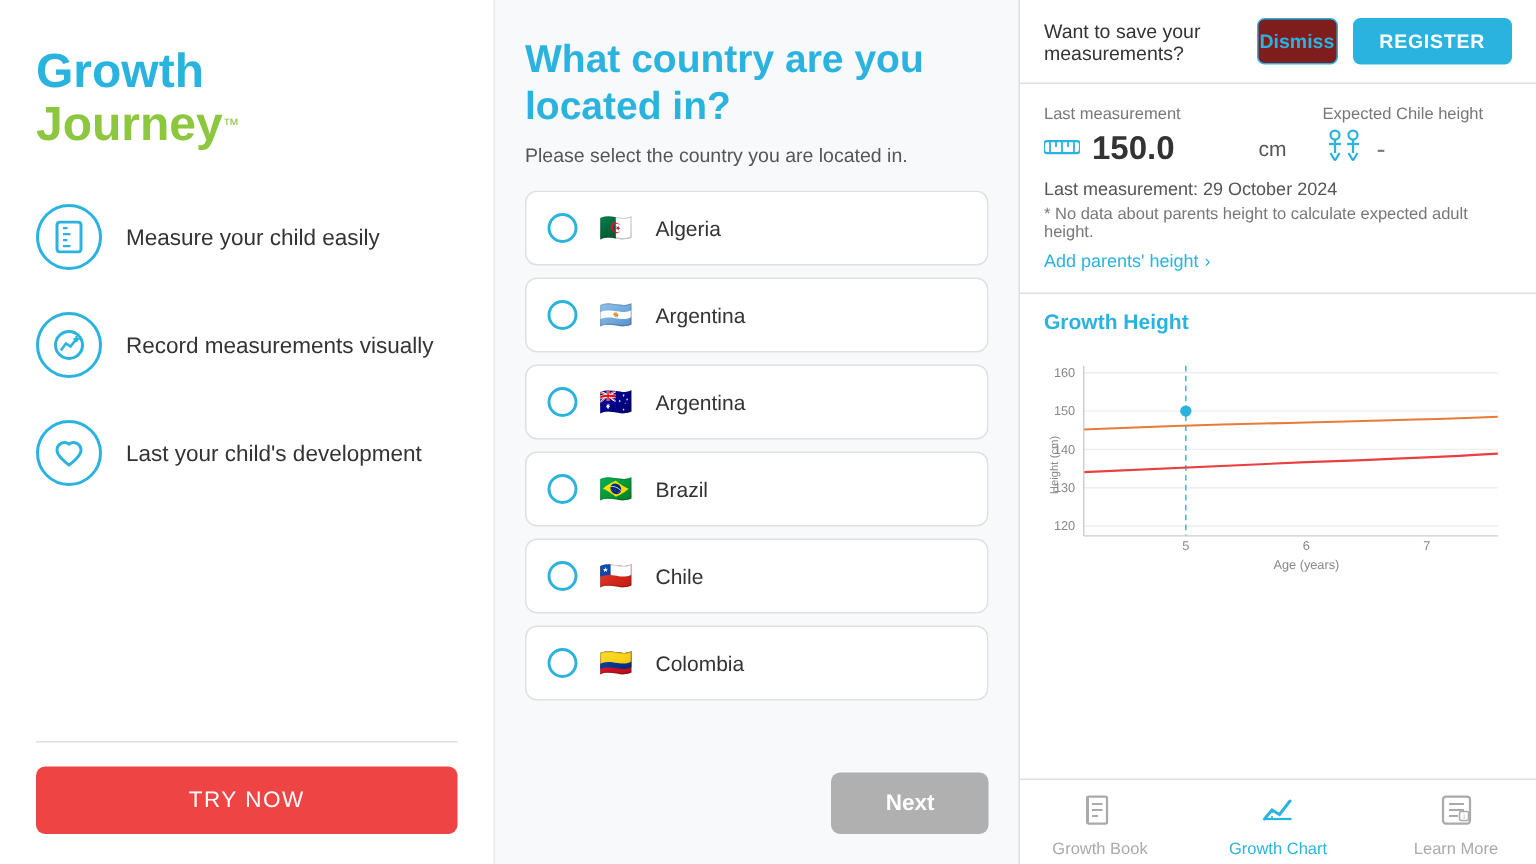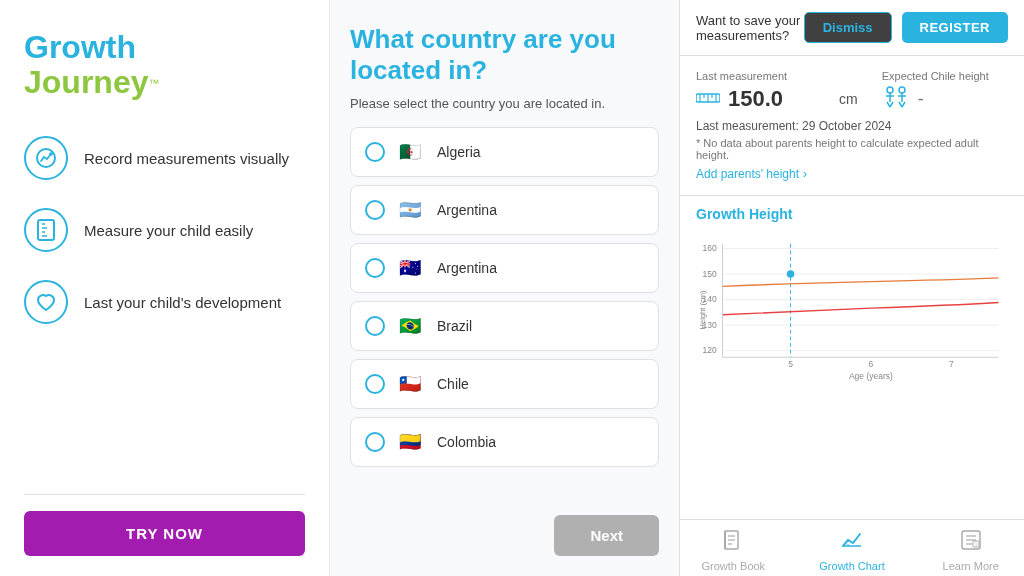--- a/index.html
+++ b/index.html
@@ -71,27 +71,27 @@
       color: #333;
       font-weight: 500;
     }
 
     .divider-line {
       height: 1px;
       background: #e0e0e0;
       margin: 16px 0;
     }
     .try-now-btn {
-      background: #a21caf;
+      background: #ef4444;
       color: #fff;
       border: none;
       border-radius: 6px;
       padding: 14px;
       font-size: 15px;
-      font-weight: 700;
+      font-weight: 400;
       letter-spacing: 1px;
       cursor: pointer;
       width: 100%;
     }
 
     
     .middle-panel {
       width: 350px;
       min-width: 350px;
       background: #f7f9fb;
@@ -189,25 +189,25 @@
     .save-bar-text {
       font-size: 13px;
       color: #333;
       font-weight: 500;
     }
     .save-bar-actions {
       display: flex;
       gap: 10px;
     }
     .dismiss-btn {
-      background: #404040;
+      background: #7f1d1d;
       border: 1px solid #2bb3e0;
       color: #2bb3e0;
       border-radius: 5px;
-      padding: 7px 18px;
+      padding: 7px 1px;
       font-size: 13px;
       font-weight: 600;
       cursor: pointer;
     }
     .register-btn {
       background: #2bb3e0;
       border: none;
       color: #fff;
       border-radius: 5px;
       padding: 7px 18px;
@@ -339,42 +339,42 @@
 
 <div class="left-panel">
   <div class="logo-area">
     <div class="logo-growth">Growth</div>
     <div>
       <span class="logo-journey">Journey</span><span class="logo-tm">™</span>
     </div>
   </div>
 
   <div class="feature-list">
-    <div class="feature-item">
-      <div class="feature-icon">
-        <svg width="22" height="22" viewBox="0 0 22 22" fill="none">
-          <circle cx="11" cy="11" r="9" stroke="#2bb3e0" stroke-width="2"></circle>
-          <polyline points="6,14 9,10 12,12 16,7" stroke="#2bb3e0" stroke-width="1.8" fill="none" stroke-linecap="round"></polyline>
-          <line x1="14" y1="7" x2="18" y2="7" stroke="#2bb3e0" stroke-width="1.5"></line>
-          <line x1="16" y1="5" x2="16" y2="9" stroke="#2bb3e0" stroke-width="1.5"></line>
-        </svg>
-      </div>
-      <span class="feature-text">Record measurements visually</span>
-    </div>
     <div class="feature-item">
       <div class="feature-icon">
         <svg width="22" height="22" viewBox="0 0 22 22" fill="none">
           <rect x="3" y="1" width="16" height="20" rx="2" stroke="#2bb3e0" stroke-width="2"></rect>
           <line x1="7" y1="5" x2="10" y2="5" stroke="#2bb3e0" stroke-width="1.5"></line>
           <line x1="7" y1="9" x2="12" y2="9" stroke="#2bb3e0" stroke-width="1.5"></line>
           <line x1="7" y1="13" x2="10" y2="13" stroke="#2bb3e0" stroke-width="1.5"></line>
           <line x1="7" y1="17" x2="12" y2="17" stroke="#2bb3e0" stroke-width="1.5"></line>
         </svg>
       </div>
       <span class="feature-text">Measure your child easily</span>
+    </div>
+    <div class="feature-item">
+      <div class="feature-icon">
+        <svg width="22" height="22" viewBox="0 0 22 22" fill="none">
+          <circle cx="11" cy="11" r="9" stroke="#2bb3e0" stroke-width="2"></circle>
+          <polyline points="6,14 9,10 12,12 16,7" stroke="#2bb3e0" stroke-width="1.8" fill="none" stroke-linecap="round"></polyline>
+          <line x1="14" y1="7" x2="18" y2="7" stroke="#2bb3e0" stroke-width="1.5"></line>
+          <line x1="16" y1="5" x2="16" y2="9" stroke="#2bb3e0" stroke-width="1.5"></line>
+        </svg>
+      </div>
+      <span class="feature-text">Record measurements visually</span>
     </div>
     <div class="feature-item">
       <div class="feature-icon">
         <svg width="22" height="22" viewBox="0 0 22 22" fill="none">
           <path d="M11 19s-8-5.5-8-10a5 5 0 0 1 8-4 5 5 0 0 1 8 4c0 4.5-8 10-8 10z" stroke="#2bb3e0" stroke-width="2" fill="none"></path>
         </svg>
       </div>
       <span class="feature-text">Last your child's development</span>
     </div>
   </div>

